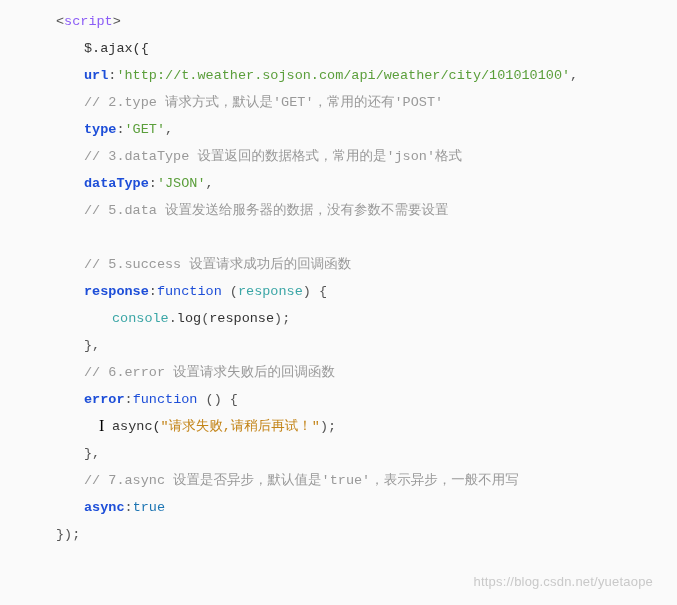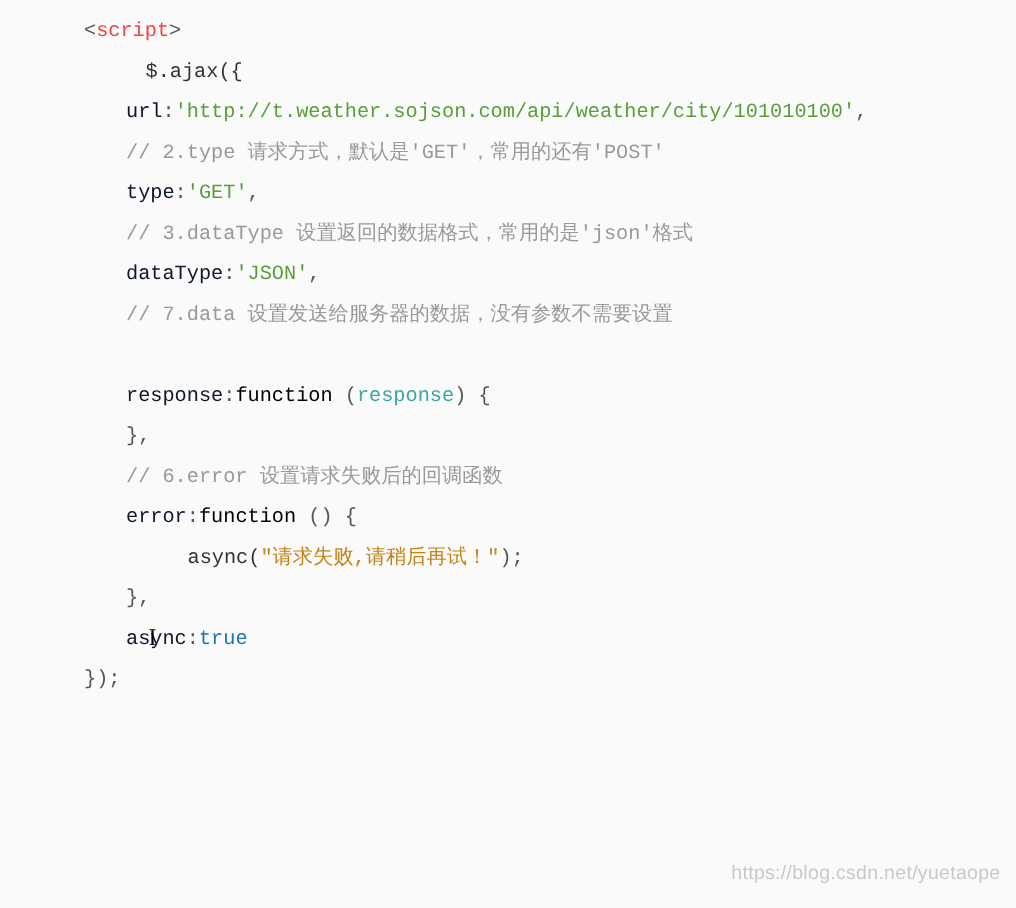--- a/index.html
+++ b/index.html
@@ -19,42 +19,42 @@
     .code-container {
       padding: 8px 0 8px 56px;
       color: #555;
     }
     .line {
       white-space: pre;
       min-height: 27px;
     }
     .indent1 { padding-left: 28px; }
     .indent2 { padding-left: 56px; }
-    .tag { color: #ef4444; }
+    .tag { color: #8b5cf6; }
     .punct { color: #555; }
     .comment { color: #999; }
-    .prop { color: #0f172a; }
+    .prop { color: #1d4ed8; font-weight: bold; }
     .string-green { color: #5a9e3a; }
-    .keyword-blue { color: #000000; }
+    .keyword-blue { color: #1d4ed8; }
     .param-teal { color: #3ba6a6; }
     .bool { color: #1d75b3; }
-    .black { color: #333; margin-left: 13px; }
+    .black { color: #333; }
     .string-orange { color: #c38418; }
     .cursor {
       position: absolute;
       left: 99px;
       top: 412px;
       font-size: 16px;
       color: #000;
       font-family: serif;
       pointer-events: none;
     }
     .watermark {
       position: absolute;
-      right: 10px;
+      right: 24px;
       bottom: 10px;
       color: rgba(160,160,160,0.55);
       font-family: Arial, sans-serif;
       font-size: 13px;
       letter-spacing: 0.2px;
     }
     .empty { height: 27px; }
   </style>
 </head>
 <body>
@@ -68,38 +68,41 @@
   <div class="line indent1"><span class="prop">url</span><span class="punct">:</span><span class="string-green">'http://t.weather.sojson.com/api/weather/city/101010100'</span><span class="punct">,</span></div>
 
   <div class="line indent1"><span class="comment">// 2.type 请求方式，默认是'GET'，常用的还有'POST'</span></div>
 
   <div class="line indent1"><span class="prop">type</span><span class="punct">:</span><span class="string-green">'GET'</span><span class="punct">,</span></div>
 
   <div class="line indent1"><span class="comment">// 3.dataType 设置返回的数据格式，常用的是'json'格式</span></div>
 
   <div class="line indent1"><span class="prop">dataType</span><span class="punct">:</span><span class="string-green">'JSON'</span><span class="punct">,</span></div>
 
-  <div class="line indent1"><span class="comment">// 7.data 设置发送给服务器的数据，没有参数不需要设置</span></div>
+  <div class="line indent1"><span class="comment">// 5.data 设置发送给服务器的数据，没有参数不需要设置</span></div>
 
   <div class="line empty"></div>
 
+  <div class="line indent1"><span class="comment">// 5.success 设置请求成功后的回调函数</span></div>
 
   <div class="line indent1"><span class="prop">response</span><span class="punct">:</span><span class="keyword-blue">function</span><span class="punct"> (</span><span class="param-teal">response</span><span class="punct">) {</span></div>
 
+  <div class="line indent2"><span class="param-teal">console</span><span class="punct">.</span><span class="black">log</span><span class="punct">(</span><span class="black">response</span><span class="punct">);</span></div>
 
   <div class="line indent1"><span class="punct">},</span></div>
 
   <div class="line indent1"><span class="comment">// 6.error 设置请求失败后的回调函数</span></div>
 
   <div class="line indent1"><span class="prop">error</span><span class="punct">:</span><span class="keyword-blue">function</span><span class="punct"> () {</span></div>
 
   <div class="line indent2"><span class="black">async(</span><span class="string-orange">"请求失败,请稍后再试！"</span><span class="punct">);</span></div>
 
   <div class="line indent1"><span class="punct">},</span></div>
 
+  <div class="line indent1"><span class="comment">// 7.async 设置是否异步，默认值是'true'，表示异步，一般不用写</span></div>
 
   <div class="line indent1"><span class="prop">async</span><span class="punct">:</span><span class="bool">true</span></div>
 
   <div class="line"><span class="punct">});</span></div>
 
 </div>
 
 <div class="cursor">I</div>
 
 <div class="watermark">https://blog.csdn.net/yuetaope</div>

